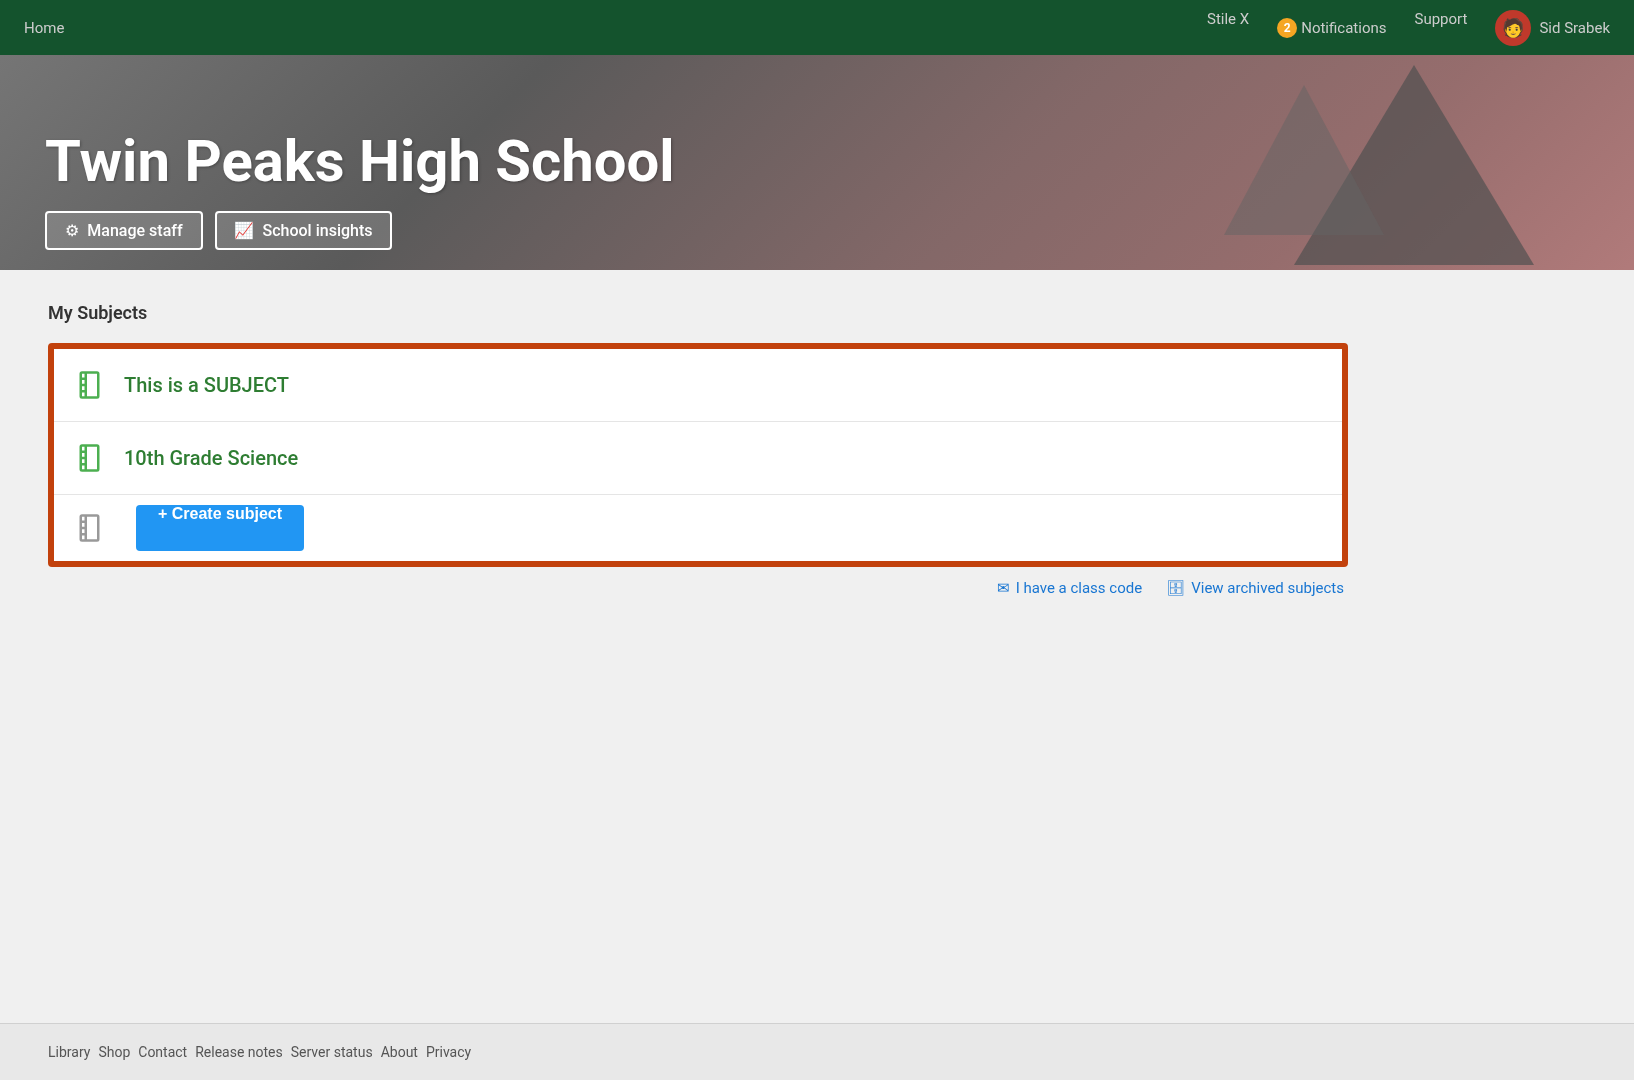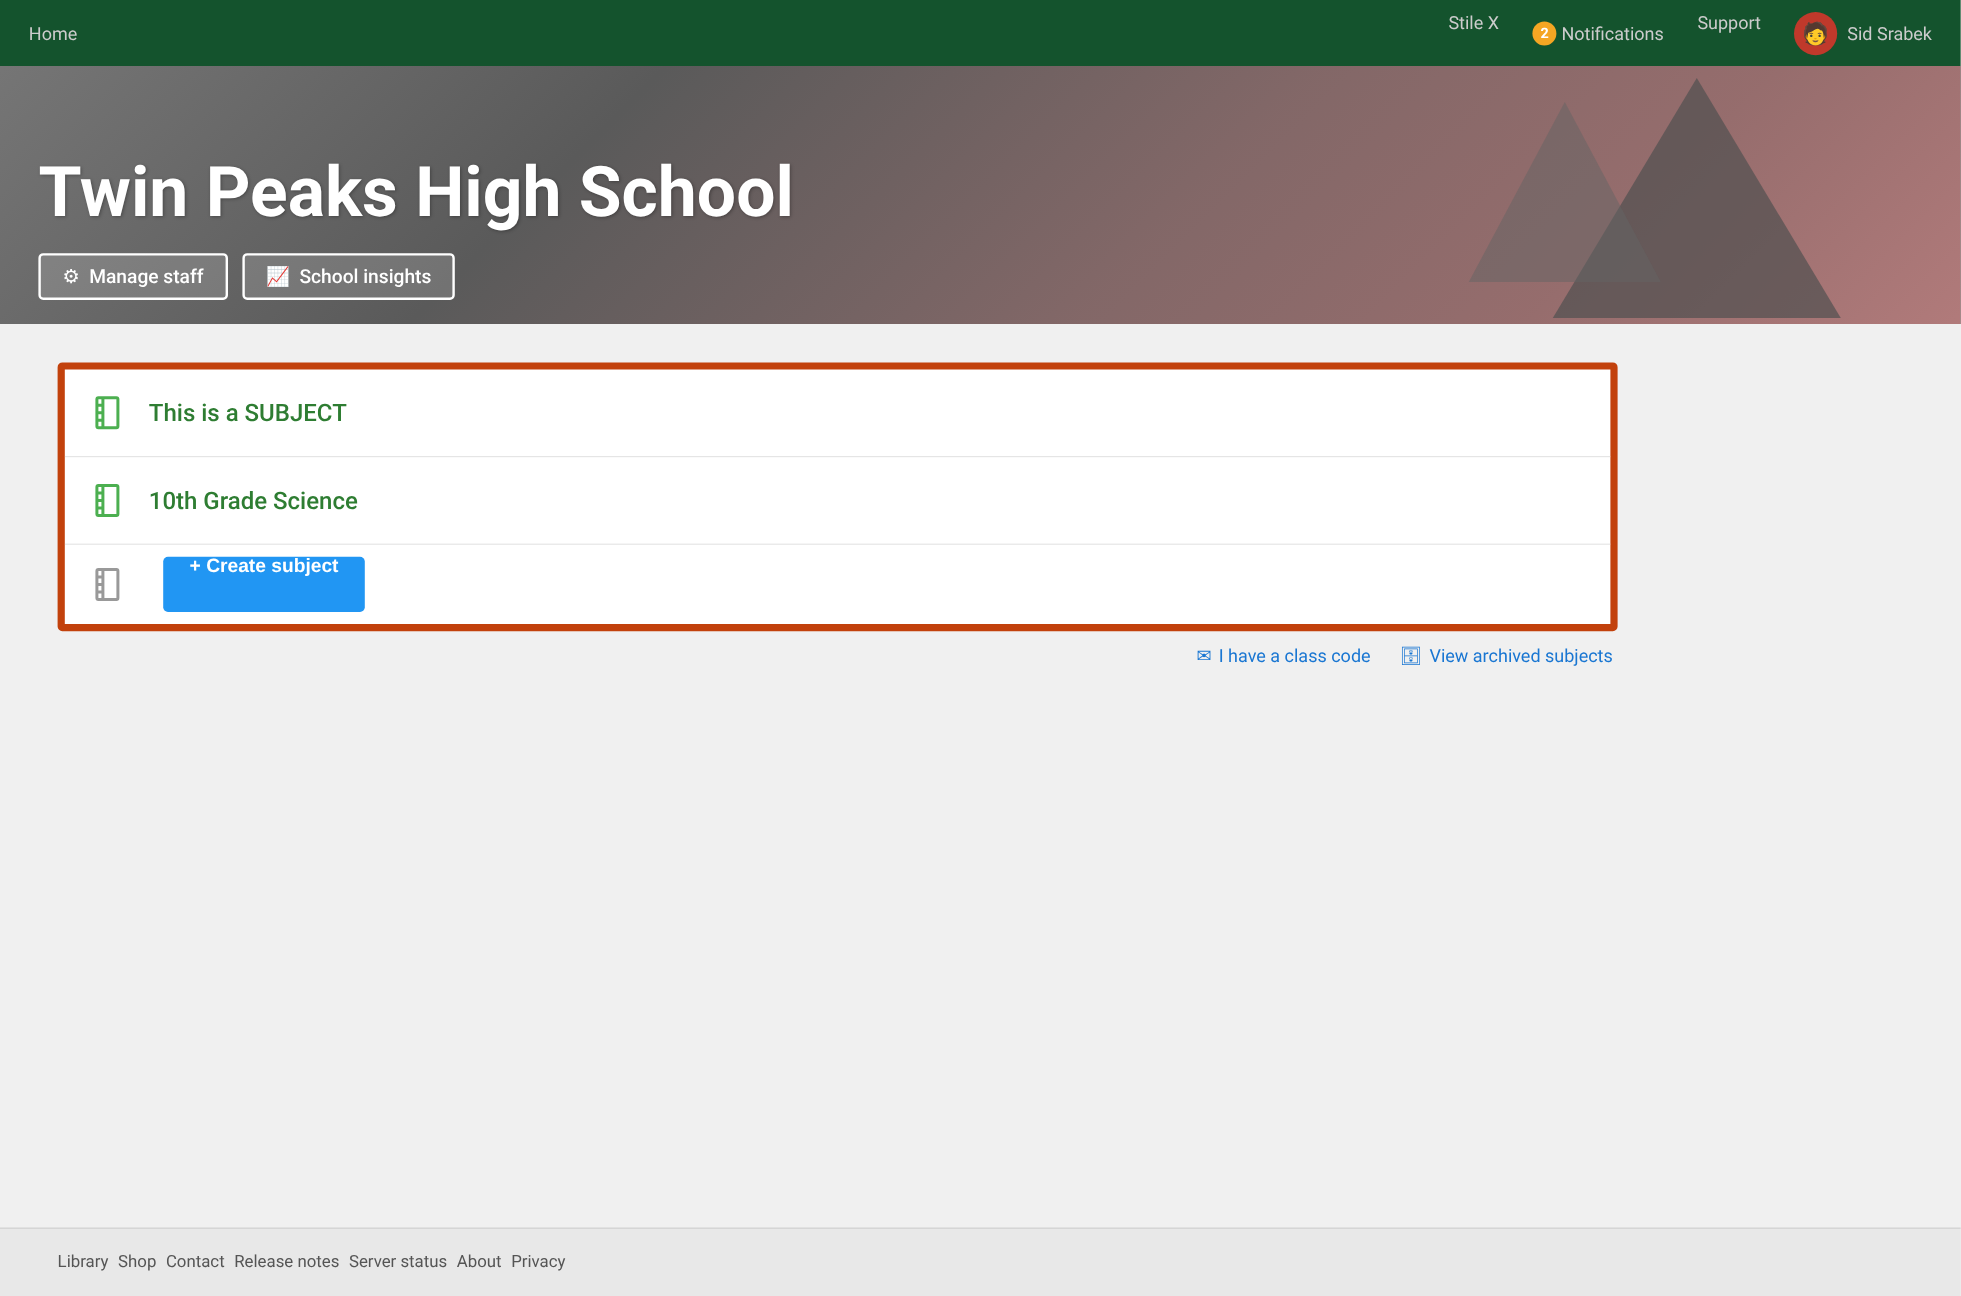--- a/index.html
+++ b/index.html
@@ -72,21 +72,21 @@
 
     
     .hero {
       position: relative;
       height: 215px;
       background: #5a5a5a;
       overflow: hidden;
       display: flex;
       flex-direction: column;
       justify-content: flex-end;
-      padding: 0 48px 20px 32px;
+      padding: 0 48px 20px 45px;
     }
     .hero-bg {
       position: absolute;
       inset: 0;
       background: linear-gradient(135deg, #7a7a7a 0%, #5a5a5a 30%, #8a6a6a 60%, #a07070 80%, #c08080 100%);
       opacity: 0.85;
     }
     
     .hero-decor {
       position: absolute;
@@ -304,20 +304,21 @@
       </a>
       <a class="btn-hero">
         <span>📈</span>
         <span>School insights</span>
       </a>
     </div>
   </div>
 </div>
 
 <div class="main-content">
+  <h2 class="section-title">My Subjects</h2>
 
   <div class="subjects-container">
 
     <a class="subject-row">
       <div class="subject-icon">
         <svg class="book-svg" viewBox="0 0 24 24" fill="none" stroke="#4CAF50" stroke-width="2">
           <rect x="3" y="2" width="14" height="20" rx="1"></rect>
           <line x1="7" y1="2" x2="7" y2="22"></line>
           <path d="M3 7h4M3 12h4M3 17h4"></path>
         </svg>

